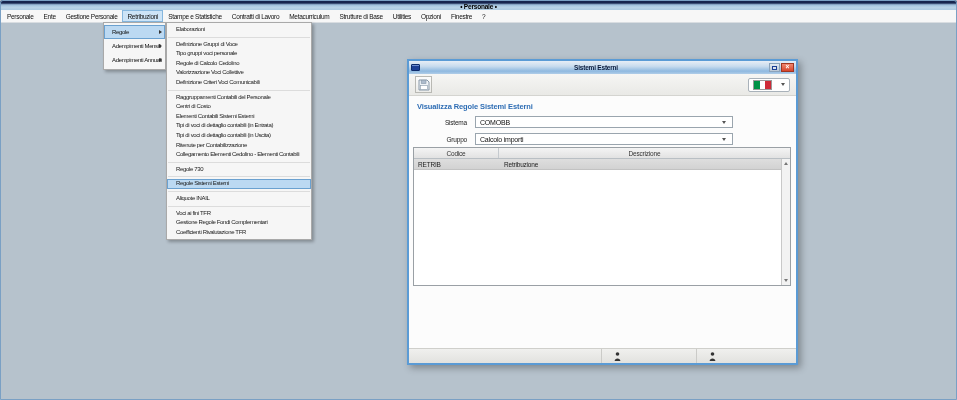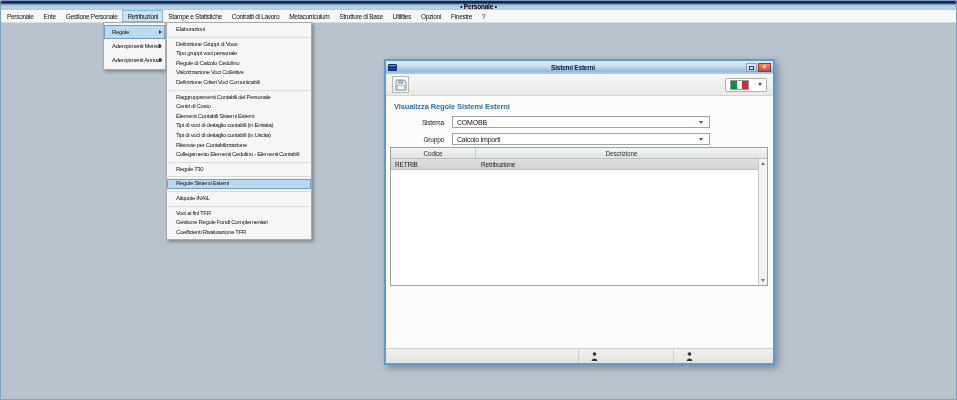--- a/index.html
+++ b/index.html
@@ -55,21 +55,21 @@
   .panel2 { left:166px; top:22px; width:146px; }
   .panel2 .mi {
     height:9.6px; line-height:9.6px; padding:0 2px 0 9px;
     font-size:6px; letter-spacing:-0.35px; white-space:nowrap; overflow:hidden; color:#1a1a1a;
   }
   .panel2 .mi.hl { background:#bcd9f2; box-shadow:inset 0 0 0 1px #6ba1d0; }
   .menu-sep { height:1px; background:#dcdcdc; margin:2px 1px; }
 
   
   .dialog {
-    position:absolute; left:384px; top:59px; width:391px; height:306px;
+    position:absolute; left:407px; top:59px; width:391px; height:306px;
     background:#fbfbfb; border:2px solid #5b9bd5;
     box-shadow:3px 3px 7px rgba(0,0,0,0.3);
     display:flex; flex-direction:column; z-index:20;
   }
   .dlg-titlebar {
     flex:0 0 13px; display:flex; align-items:center; padding:0 2px;
     background:linear-gradient(180deg,#e7eef6 0%,#c9dcee 40%,#8fb9e0 78%,#b0cde8 100%);
   }
   .dlg-app-icon {
     width:9px; height:7px; background:#1c3f94; border:1px solid #0d2b6b;

